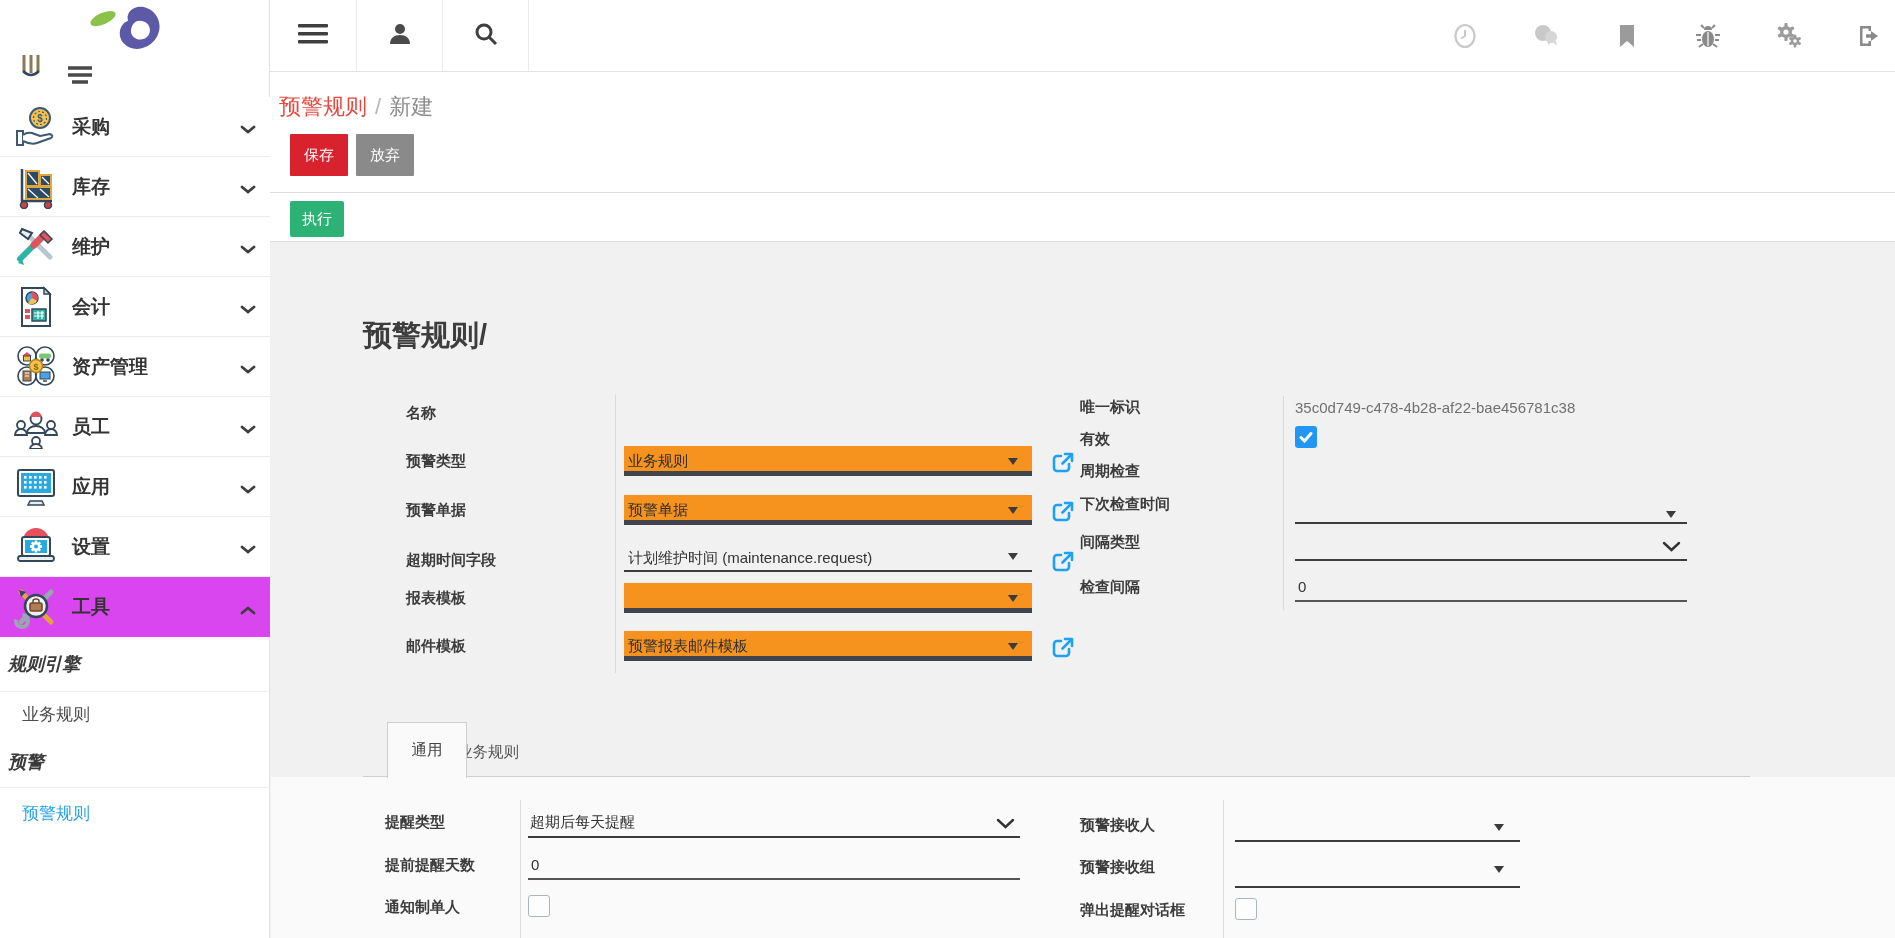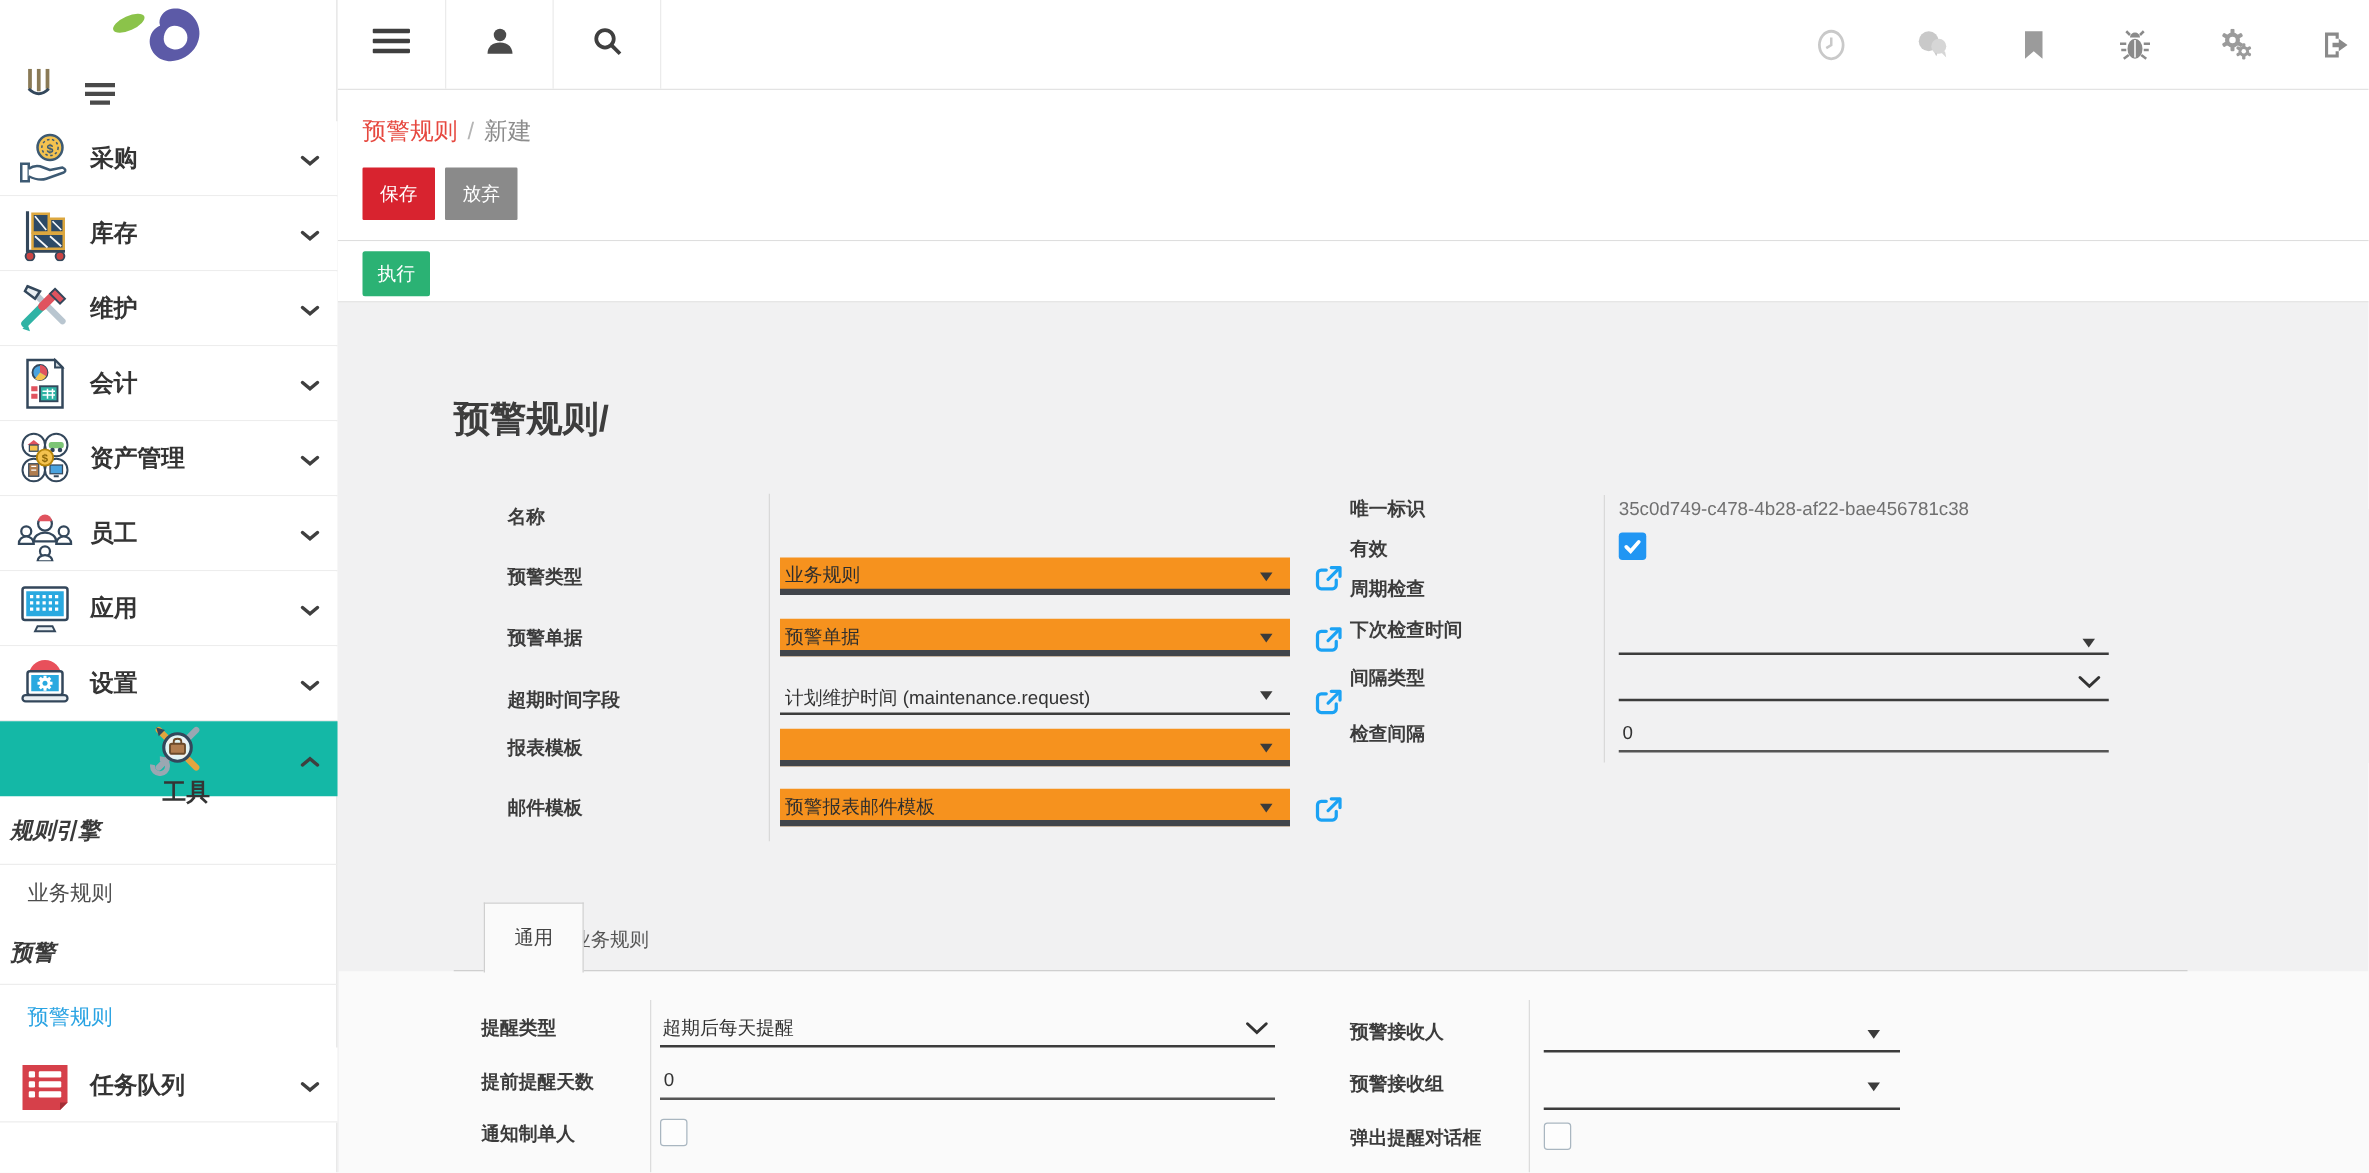--- a/index.html
+++ b/index.html
@@ -9,21 +9,21 @@
   .abs { position:absolute; }
 
   
   .sidebar { left:0; top:0; width:270px; height:938px; background:#fff;
     border-right:1px solid #e2e2e2; z-index:5; }
   .logo { left:85px; top:5px; width:84px; height:50px; }
   .clipped-item { left:0; top:50px; width:270px; height:47px; overflow:hidden; }
   .menu { left:0; top:97px; width:270px; }
   .m-row { position:relative; height:60px; display:flex; align-items:center;
     padding-left:14px; border-bottom:1px solid #ededed; background:#fff; }
-  .m-row.hl { background:#14b8a6; border-bottom:0;flex-direction:column; }
+  .m-row.hl { background:#d946ef; border-bottom:0; }
   .m-ico { width:44px; height:44px; flex:0 0 44px; }
   .m-ico svg { width:44px; height:44px; }
   .m-lab { margin-left:14px; font-size:19px; font-weight:700; color:#343434; }
   .m-chev { position:absolute; right:14px; top:24px; width:16px; height:11px; }
   .sec-h { height:55px; display:flex; align-items:center; padding-left:8px;
     font-size:18px; font-weight:700; color:#3a3a3a; }
   .sec-h.b { border-bottom:1px solid #ededed;font-style:italic; }
   .sub-i { height:45px; display:flex; align-items:center; padding-left:22px;
     font-size:17px; color:#4d4d4d; }
   .sub-i.active { color:#29a3e3; }
@@ -35,21 +35,21 @@
   .tb-col { position:absolute; top:0; height:71px; display:flex; align-items:center;
     justify-content:center; border-right:1px solid #ebebeb; cursor:pointer; }
   .tb-right { position:absolute; right:12px; top:23px; display:flex; gap:55px; }
   .tb-right .ticon { width:26px; height:26px; cursor:pointer; }
 
   
   .strip1 { left:270px; top:72px; width:1625px; height:121px; background:#fff;
     border-bottom:1px solid #dedede; }
   .strip2 { left:270px; top:193px; width:1625px; height:49px; background:#fff;
     border-bottom:1px solid #dedede; }
-  .crumb { left:290px; top:92px; font-size:19px; }
+  .crumb { left:279px; top:92px; font-size:22px; }
   .crumb .root { color:#e6483f; cursor:pointer; }
   .crumb .sep { color:#b5b5b5; padding:0 8px; }
   .crumb .cur { color:#8c8c8c; }
   .btn { position:absolute; border:0; color:#fff; font-size:15px; cursor:pointer;
     font-family:Liberation Serif, serif; border-radius:1px; }
   .btn-save { left:290px; top:134px; width:58px; height:42px; background:#d8232f; }
   .btn-discard { left:356px; top:134px; width:58px; height:42px; background:#8a8a8a; }
   .btn-exec { left:290px; top:201px; width:54px; height:36px; background:#2bb274; border-radius:2px; }
 
   
@@ -471,35 +471,17 @@
         <span class="m-chev"><svg viewBox="0 0 16 10" width="16" height="10">
               <path d="M2 8 l6-5 6 5" fill="none" stroke="#3f3f3f" stroke-width="2.8" stroke-linecap="round"></path>
             </svg></span>
       </div>
 
       <div class="sec-h b">规则引擎</div>
       <div class="sub-i">业务规则</div>
       <div class="sec-h b" style="height:51px">预警</div>
       <div class="sub-i active sub-pad">预警规则</div>
 
-      <div class="m-row">
-        <span class="m-ico"><svg viewBox="0 0 44 44">
-              <path d="M4 6 h36 v30 l-6 6 H4 z" fill="#d6404a"></path>
-              <path d="M40 36 l-6 6 v-6 z" fill="#a32e36"></path>
-              <g fill="#fff">
-                <rect x="9" y="11" width="5" height="5" rx="1"></rect>
-                <rect x="17" y="11" width="18" height="5" rx="1"></rect>
-                <rect x="9" y="19" width="5" height="5" rx="1"></rect>
-                <rect x="17" y="19" width="18" height="5" rx="1"></rect>
-                <rect x="9" y="27" width="5" height="5" rx="1"></rect>
-                <rect x="17" y="27" width="18" height="5" rx="1"></rect>
-              </g>
-            </svg></span>
-        <span class="m-lab">任务队列</span>
-        <span class="m-chev"><svg viewBox="0 0 16 10" width="16" height="10">
-              <path d="M2 2 l6 5 6-5" fill="none" stroke="#3f3f3f" stroke-width="2.8" stroke-linecap="round"></path>
-            </svg></span>
-      </div>
 
     </div>
   </div>
 
 </div>
 
 </body></html>

